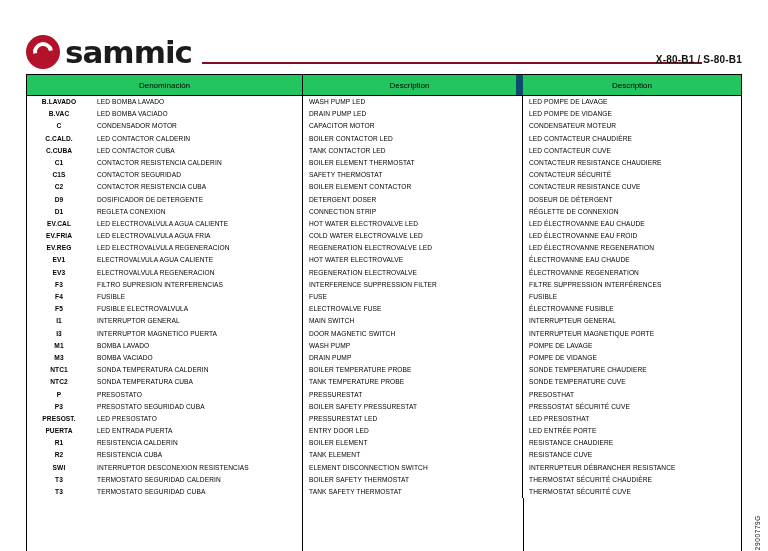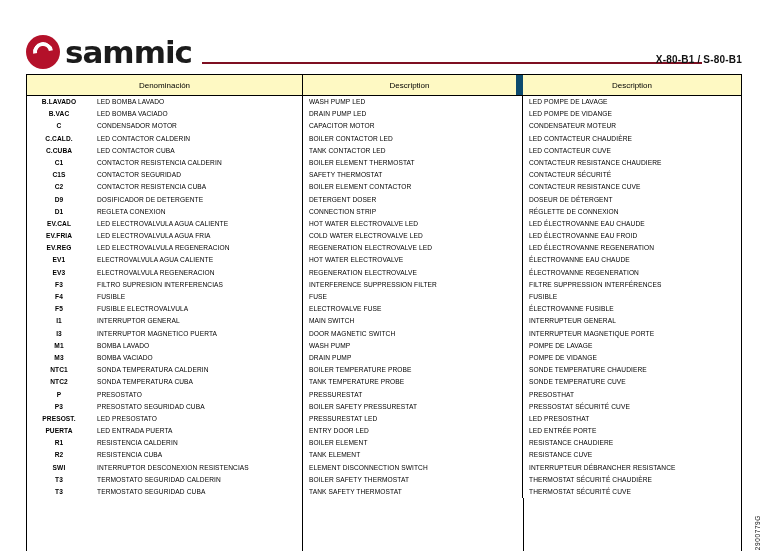--- a/index.html
+++ b/index.html
@@ -91,21 +91,21 @@
     position: absolute;
     left: 26px;
     top: 74px;
     width: 716px;
     border: 1px solid #000;
     box-sizing: border-box;
   }
   .thead {
     display: flex;
     border-bottom: 1px solid #000;
-    background: #fef9c3;
+    background: #22c55e;
     height: 20px;
   }
   .thead .th {
     font-size: 8px;
     display: flex;
     align-items: center;
     justify-content: center;
     box-sizing: border-box;
     height: 100%;
   }

